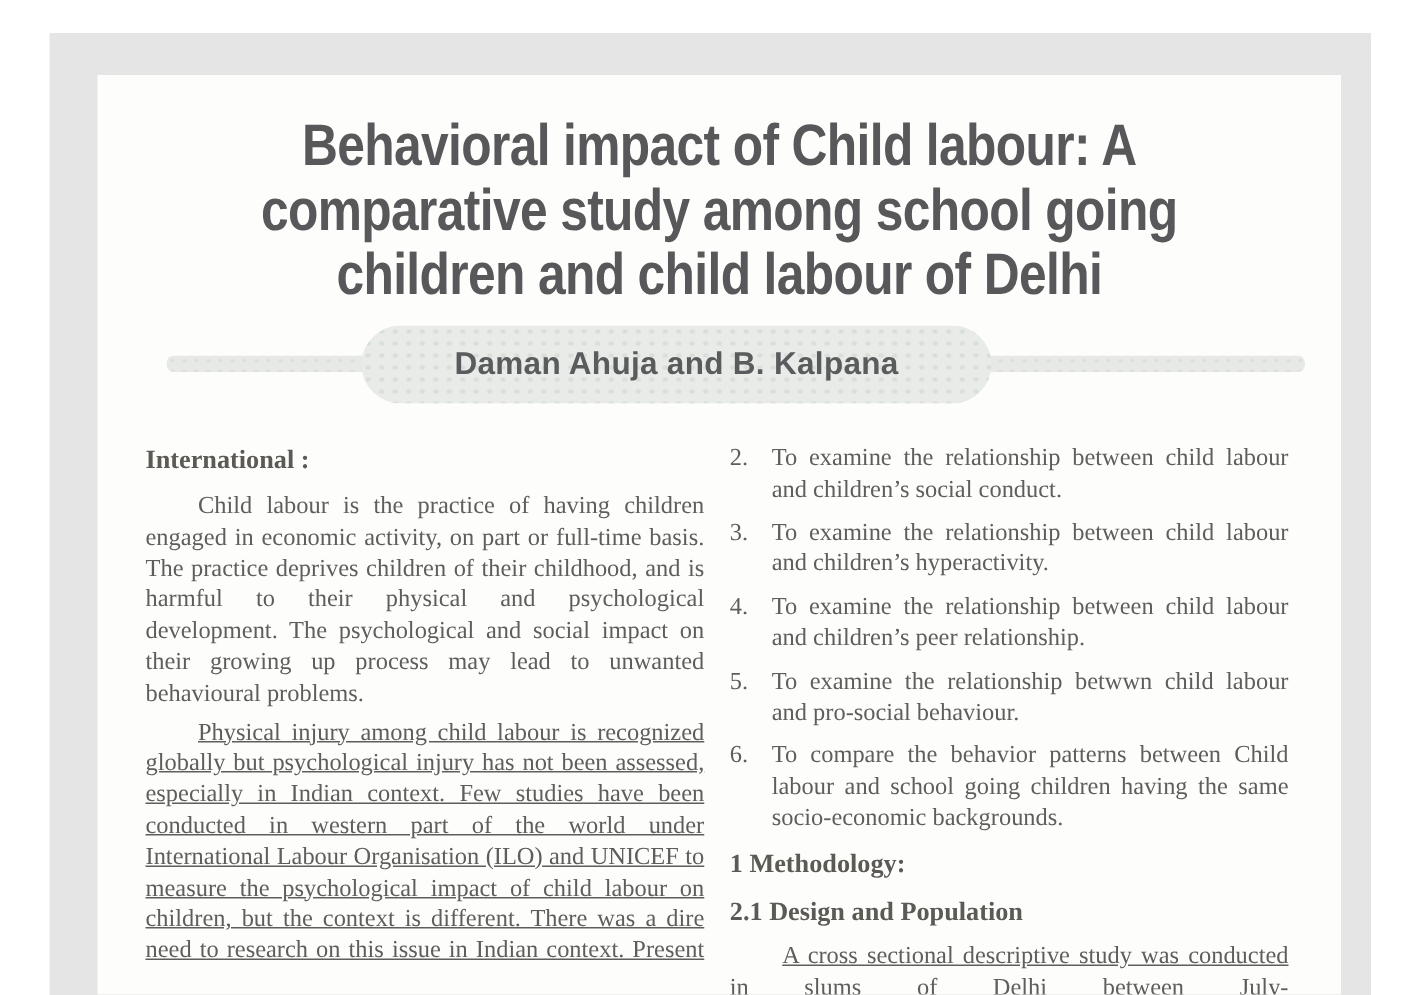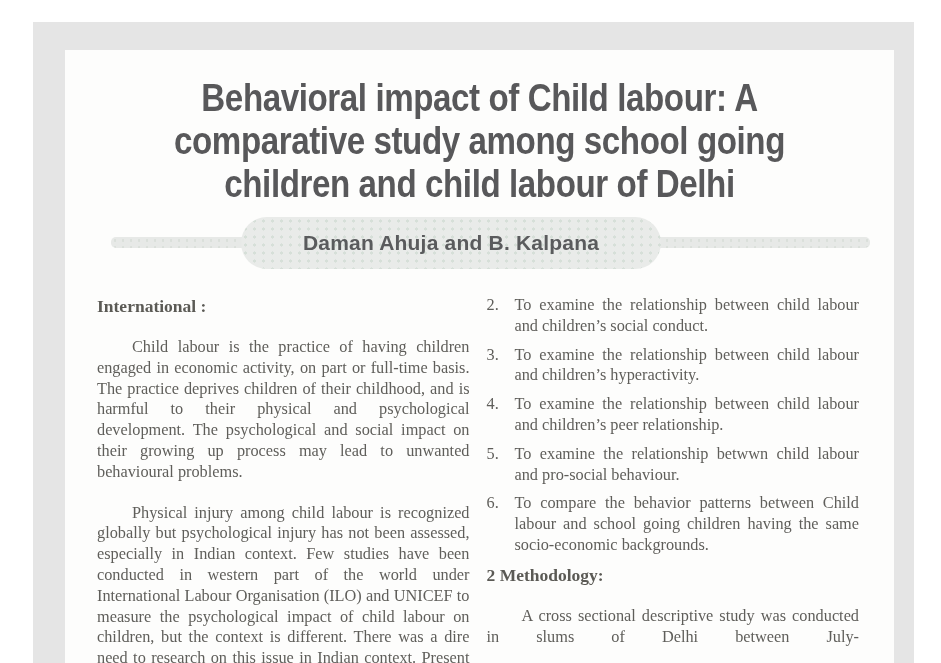--- a/index.html
+++ b/index.html
@@ -98,22 +98,22 @@
     margin: 0;
   }
   .intro-heading { margin: 0 0 10px 0; }
   .mh  { margin: 8px 0 0 0; }
   .mh2 { margin: 10px 0 9px 0; }
 
   p {
     margin: 0 0 5px 0;
     text-align: justify;
   }
-  .indent { text-indent: 35px; margin-top: 20px; }
-  .cut { text-align-last: justify; }
+  .indent { text-indent: 35px; }
+  .cut { text-align-last: justify; text-decoration: underline; }
 
   .obj {
     display: flex;
     margin-bottom: 8px;
   }
   .obj .num { flex: 0 0 28px; }
   .obj .otext { flex: 1; text-align: justify; }
 </style>
 </head>
 <body>
@@ -157,19 +157,20 @@
         </div>
         <div class="obj">
           <span class="num">5.</span>
           <span class="otext">To examine the relationship betwwn child labour and pro-social behaviour.</span>
         </div>
         <div class="obj">
           <span class="num">6.</span>
           <span class="otext">To compare the behavior patterns between Child labour and school going children having the same socio-economic backgrounds.</span>
         </div>
 
-        <h3 class="mh">2 Methodology:</h3>
+        <h3 class="mh">1 Methodology:</h3>
+        <h3 class="mh2">2.1 Design and Population</h3>
         <p class="indent cut">A cross sectional descriptive study was conducted in slums of Delhi between July-</p>
       </div>
 
     </div>
   </div>
 </div>
 
 </body></html>

